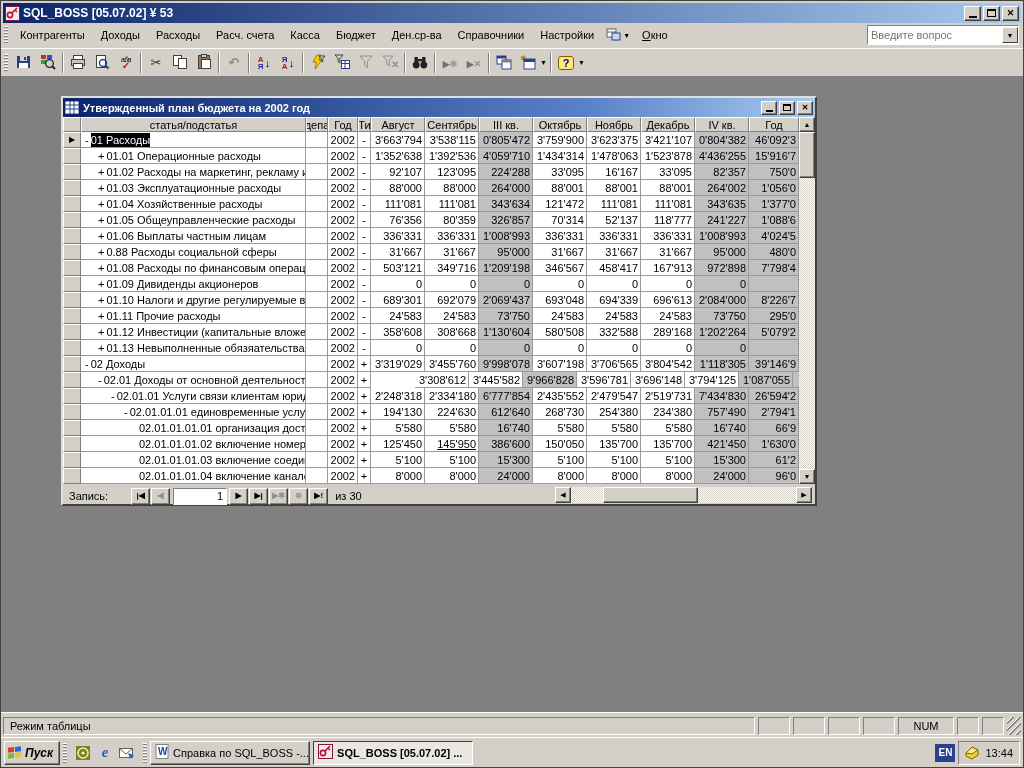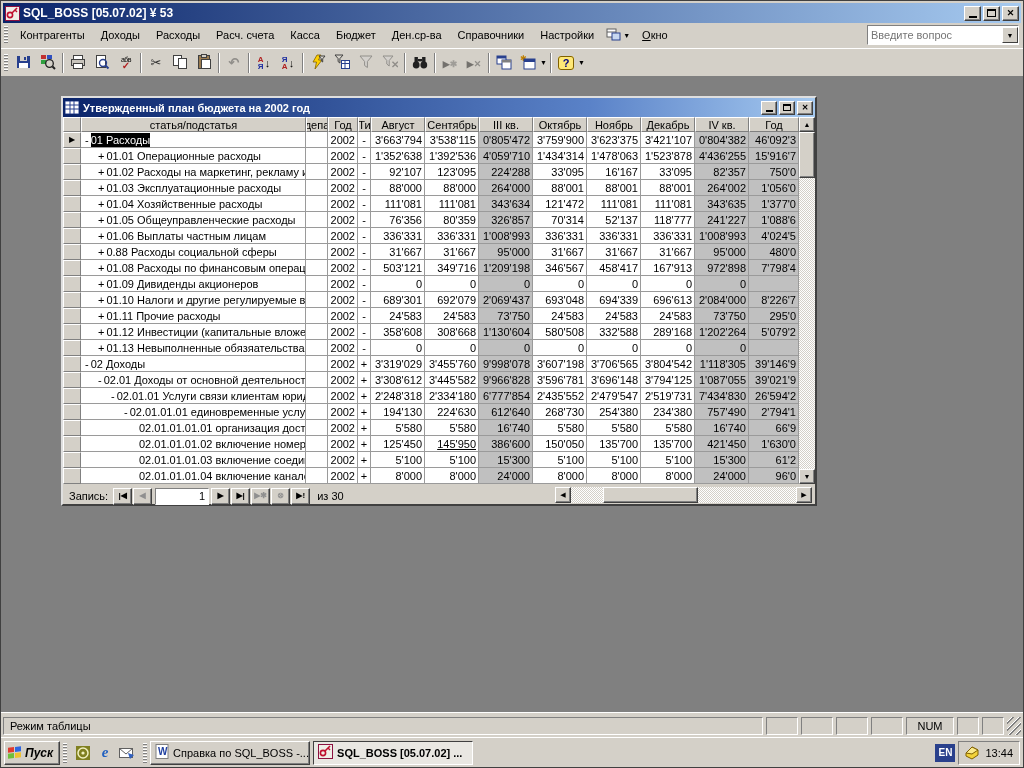--- a/index.html
+++ b/index.html
@@ -84,40 +84,40 @@
   .vscroll { width:16px; height:367px; background:#e8e6e0; position:relative;
     background-image:repeating-conic-gradient(#fff 0 25%, #d4d0c8 0 50%); background-size:2px 2px; }
   .sbtn { width:16px; height:15px; background:#d4d0c8; border:1px solid; border-color:#fff #404040 #404040 #fff;
     box-shadow:inset -1px -1px 0 #808080; display:flex; align-items:center; justify-content:center; font-size:7px; position:absolute; left:0; }
   .vscroll .up { top:0; } .vscroll .dn { bottom:0; }
   .vthumb { position:absolute; left:0; top:15px; width:16px; height:46px; background:#d4d0c8;
     border:1px solid; border-color:#fff #404040 #404040 #fff; box-shadow:inset -1px -1px 0 #808080; }
 
   
   .navbar { height:22px; display:flex; align-items:center; padding:2px 2px 0 6px; position:relative; flex:0 0 auto; }
-  .nav-label { margin-right:5px; }
+  .nav-label { margin-right:23px; }
   .nbtn { width:19px; height:17px; background:#d4d0c8; border:1px solid; border-color:#fff #404040 #404040 #fff;
     box-shadow:inset -1px -1px 0 #808080; display:flex; align-items:center; justify-content:center;
     font-size:8px; font-weight:bold; margin-right:1px; line-height:1; white-space:nowrap; }
   .nbtn.disabled { color:#909090; }
   .rec-input { width:54px; height:17px; border:1px solid; border-color:#808080 #fff #fff #808080; background:#fff;
     font-family:"Liberation Sans",sans-serif; font-size:11px; text-align:right; padding:0 3px; margin:0 2px; }
   .count-label { margin-left:6px; }
   .hscroll { position:absolute; left:492px; right:3px; top:3px; height:16px;
     background-image:repeating-conic-gradient(#fff 0 25%, #d4d0c8 0 50%); background-size:2px 2px; }
   .hscroll .lf { left:0; top:0; height:16px; } .hscroll .rt { right:0; left:auto; top:0; height:16px; }
   .hthumb { position:absolute; left:48px; top:0; width:95px; height:16px; background:#d4d0c8;
     border:1px solid; border-color:#fff #404040 #404040 #fff; box-shadow:inset -1px -1px 0 #808080; }
 
   
   .statusbar { height:25px; background:#d4d0c8; border-top:1px solid #fff; display:flex; align-items:center; gap:3px; padding:3px 2px 2px 2px; flex:0 0 auto; }
   .sp { height:18px; border:1px solid; border-color:#808080 #fff #fff #808080; }
   .sp.big { flex:1; display:flex; align-items:center; padding:0 6px; }
   .sp.s32 { width:32px; } .sp.s22 { width:22px; }
-  .sp.numpanel { width:48px; display:flex; align-items:center; justify-content:center; }
+  .sp.numpanel { width:56px; display:flex; align-items:center; justify-content:center; }
   .sizegrip { width:14px; height:18px;
     background:repeating-linear-gradient(135deg, transparent 0 3px, #fff 3px 4px, #808080 4px 5px); }
 
   
   .taskbar { height:30px; background:#d4d0c8; border-top:1px solid #fff; display:flex; align-items:center; gap:3px; padding:2px 3px; flex:0 0 auto; }
   .startbtn { height:24px; padding:0 6px 0 3px; display:flex; align-items:center; gap:3px; background:#d4d0c8;
     border:1px solid; border-color:#fff #404040 #404040 #fff; box-shadow:inset -1px -1px 0 #808080;
     font-weight:bold; font-size:12px; font-style:italic; }
   .winlogo { width:14px; height:12px; display:grid; grid-template-columns:6px 6px; grid-template-rows:5px 5px; gap:1px; transform:skewY(-6deg); }
   .winlogo i { display:block; } .wl1{background:#e03a2f;} .wl2{background:#6fbf3a;} .wl3{background:#2f66e0;} .wl4{background:#efc22f;}
@@ -654,21 +654,21 @@
               </div>
               <div class="grow">
                 <div class="cell selcell" style="width: 18px;"></div>
                 <div class="cell label-cell" style="width: 225px; padding-left: 17px;">
                   <span class="pfx">-</span>
                   <span class="txt">02.01 Доходы от основной деятельности</span>
                 </div>
                 <div class="cell" style="width: 22px;"></div>
                 <div class="cell num" style="width: 30px;">2002</div>
                 <div class="cell ctr" style="width: 13px;">+</div>
-                <div class="cell num" style="width: 54px;">3'308'612</div>
+                <div class="cell num" style="width: 54px; margin-left: 44px;">3'308'612</div>
                 <div class="cell num" style="width: 54px;">3'445'582</div>
                 <div class="cell num gray" style="width: 54px;">9'966'828</div>
                 <div class="cell num" style="width: 54px;">3'596'781</div>
                 <div class="cell num" style="width: 54px;">3'696'148</div>
                 <div class="cell num" style="width: 54px;">3'794'125</div>
                 <div class="cell num gray" style="width: 54px;">1'087'055</div>
                 <div class="cell num gray" style="width: 50px;">39'021'9</div>
               </div>
               <div class="grow">
                 <div class="cell selcell" style="width: 18px;"></div>

